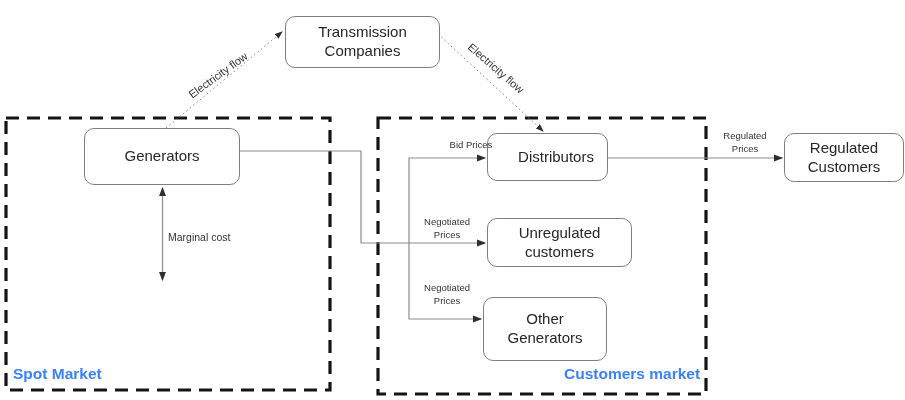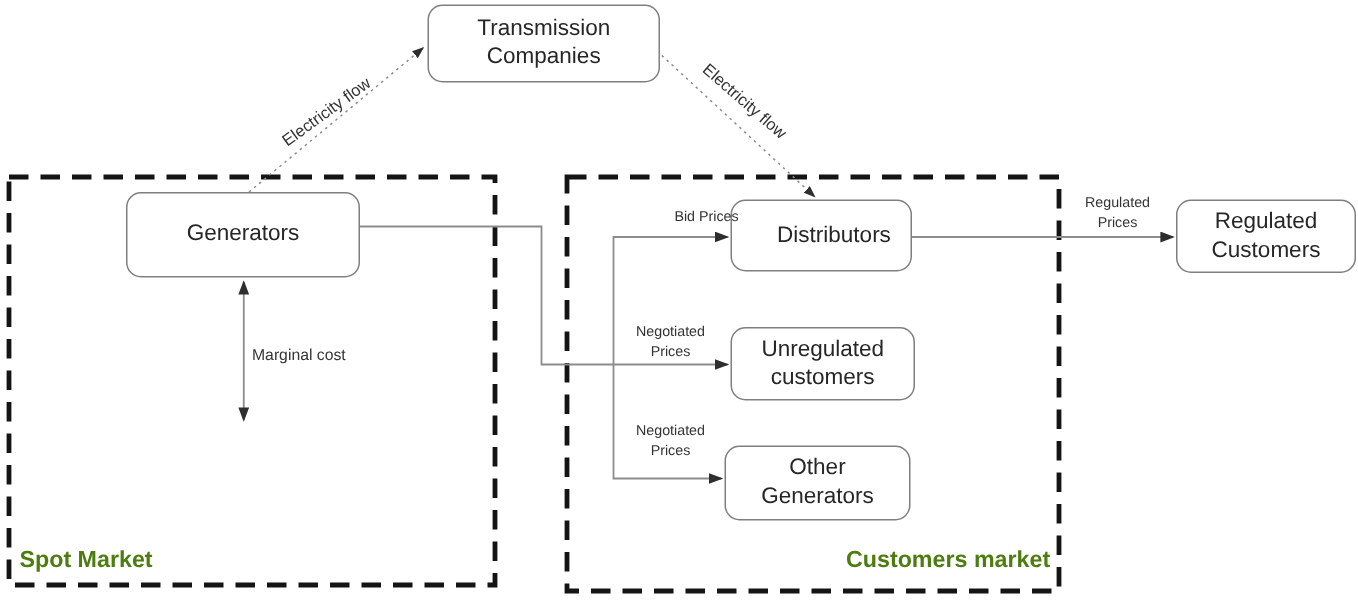--- a/index.html
+++ b/index.html
@@ -12,21 +12,21 @@
     position:absolute;box-sizing:border-box;
     border:1.5px solid #7f7f7f;border-radius:10px;background:#ffffff;
     display:flex;align-items:center;justify-content:center;
     text-align:center;font-size:15px;line-height:1.25;color:#262626;
     white-space:pre-line;z-index:2;
   }
   .lbl{position:absolute;color:#333333;z-index:2;white-space:pre-line;}
   .lbl.small{font-size:9.5px;line-height:1.4;text-align:center;}
   .lbl.mid{font-size:10.5px;}
   .lbl.rot{font-size:11px;transform-origin:center center;white-space:nowrap;}
-  .lbl.bold{font-weight:bold;font-size:15.5px;color:#4d7c0f;line-height:1;}
+  .lbl.bold{font-weight:bold;font-size:15.5px;color:#3b82f6;line-height:1;}
 </style>
 </head>
 <body>
 
 <div class="stage">
 
   <svg class="layer" viewBox="0 0 905 400" xmlns="http://www.w3.org/2000/svg">
     <defs>
       <marker id="arw" markerWidth="9" markerHeight="7" refX="7" refY="3" orient="auto-start-reverse" markerUnits="strokeWidth">
         <path d="M0,0 L8,3 L0,6 Z" fill="#2e2e2e"></path>
@@ -43,32 +43,32 @@
       <path d="M608 158 H782" marker-end="url(#arw)"></path>
       <path d="M162.5 188 V280" marker-start="url(#arw)" marker-end="url(#arw)"></path>
     </g>
 
     <g stroke="#8a8a8a" stroke-width="1" stroke-dasharray="1.6 2.8" fill="none">
       <path d="M166 128 L282 32" marker-end="url(#arw)"></path>
       <path d="M438 34 L543 131" marker-end="url(#arw)"></path>
     </g>
   </svg>
 
-  <div class="node" style="left:285px;top:3px;width:155px;height:52px;">Transmission
+  <div class="node" style="left:285px;top:16px;width:155px;height:52px;">Transmission
 Companies</div>
 
   <div class="node" style="left:84px;top:128px;width:156px;height:57px;">Generators</div>
 
 
   <div class="node" style="left:487px;top:133px;width:121px;height:48px;padding-left:17px;">Distributors</div>
 
-  <div class="node" style="left:487px;top:218px;width:123px;height:49px;">Unregulated
+  <div class="node" style="left:487px;top:218px;width:145px;height:49px;">Unregulated
 customers</div>
 
-  <div class="node" style="left:483px;top:297px;width:124px;height:50px;">Other
+  <div class="node" style="left:483px;top:297px;width:124px;height:64px;">Other
 Generators</div>
 
   <div class="node" style="left:784px;top:133px;width:120px;height:49px;">Regulated
 Customers</div>
 
   <div class="lbl bold" style="left:13px;top:366px;">Spot Market</div>
 
   <div class="lbl bold" style="left:564px;top:366px;">Customers market</div>
 
   <div class="lbl rot" style="left:218px;top:75px;transform:translate(-50%,-50%) rotate(-36deg);">Electricity flow</div>

